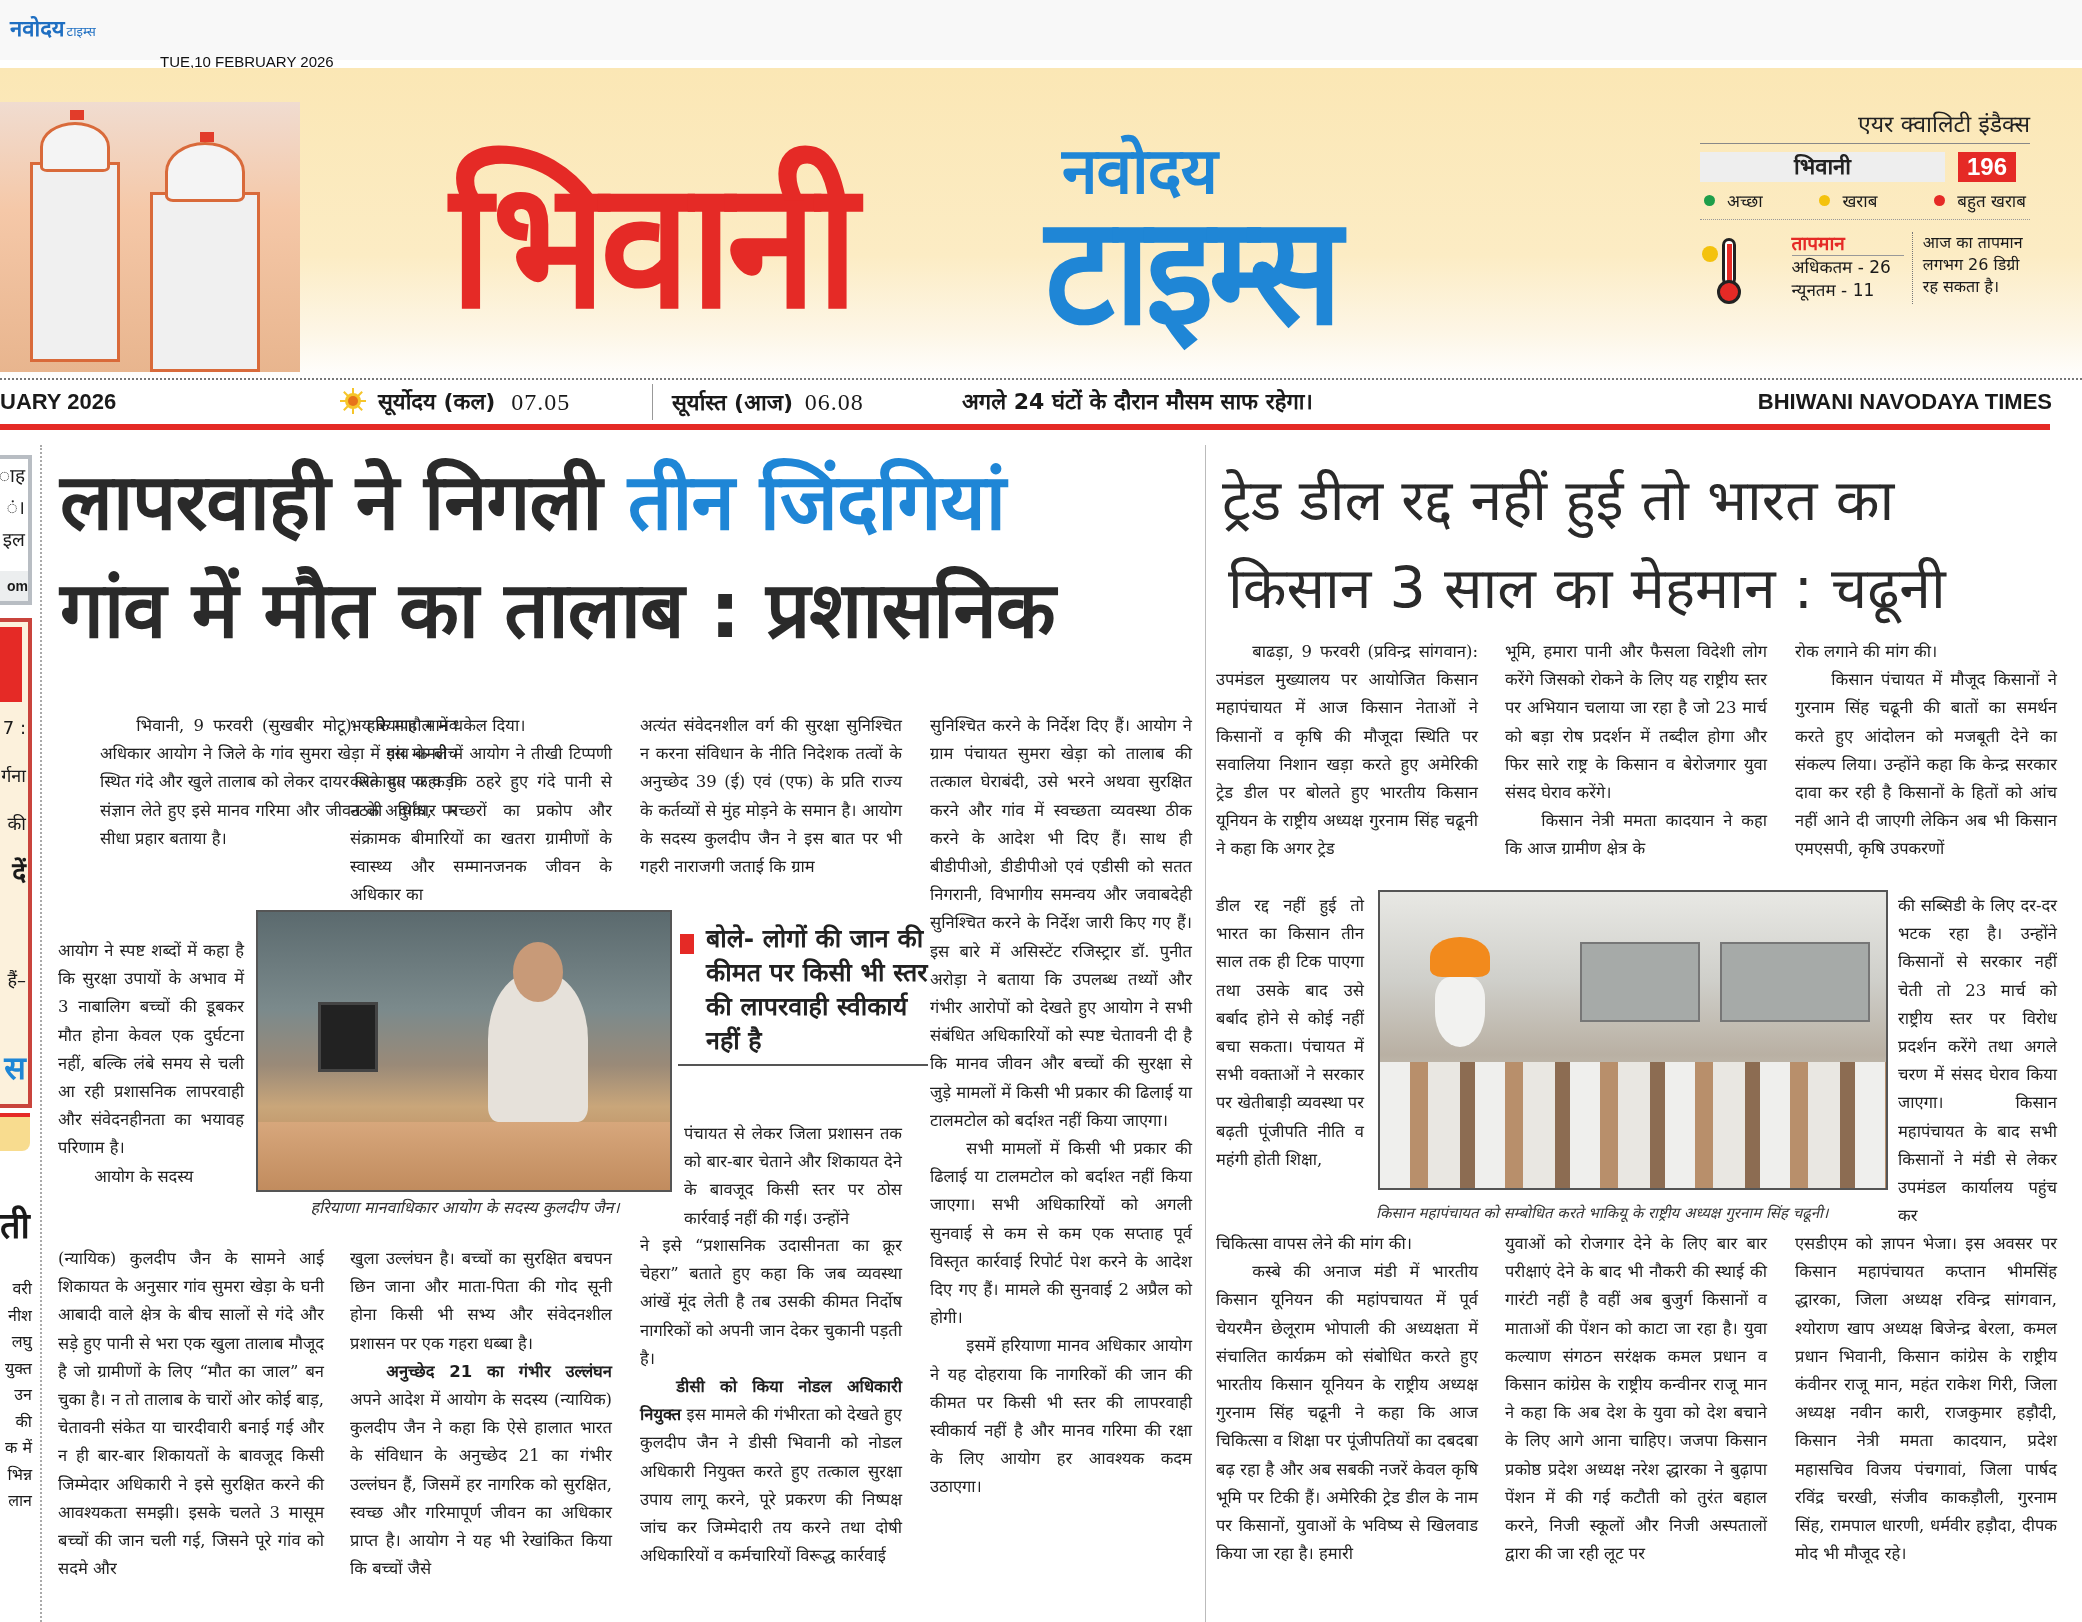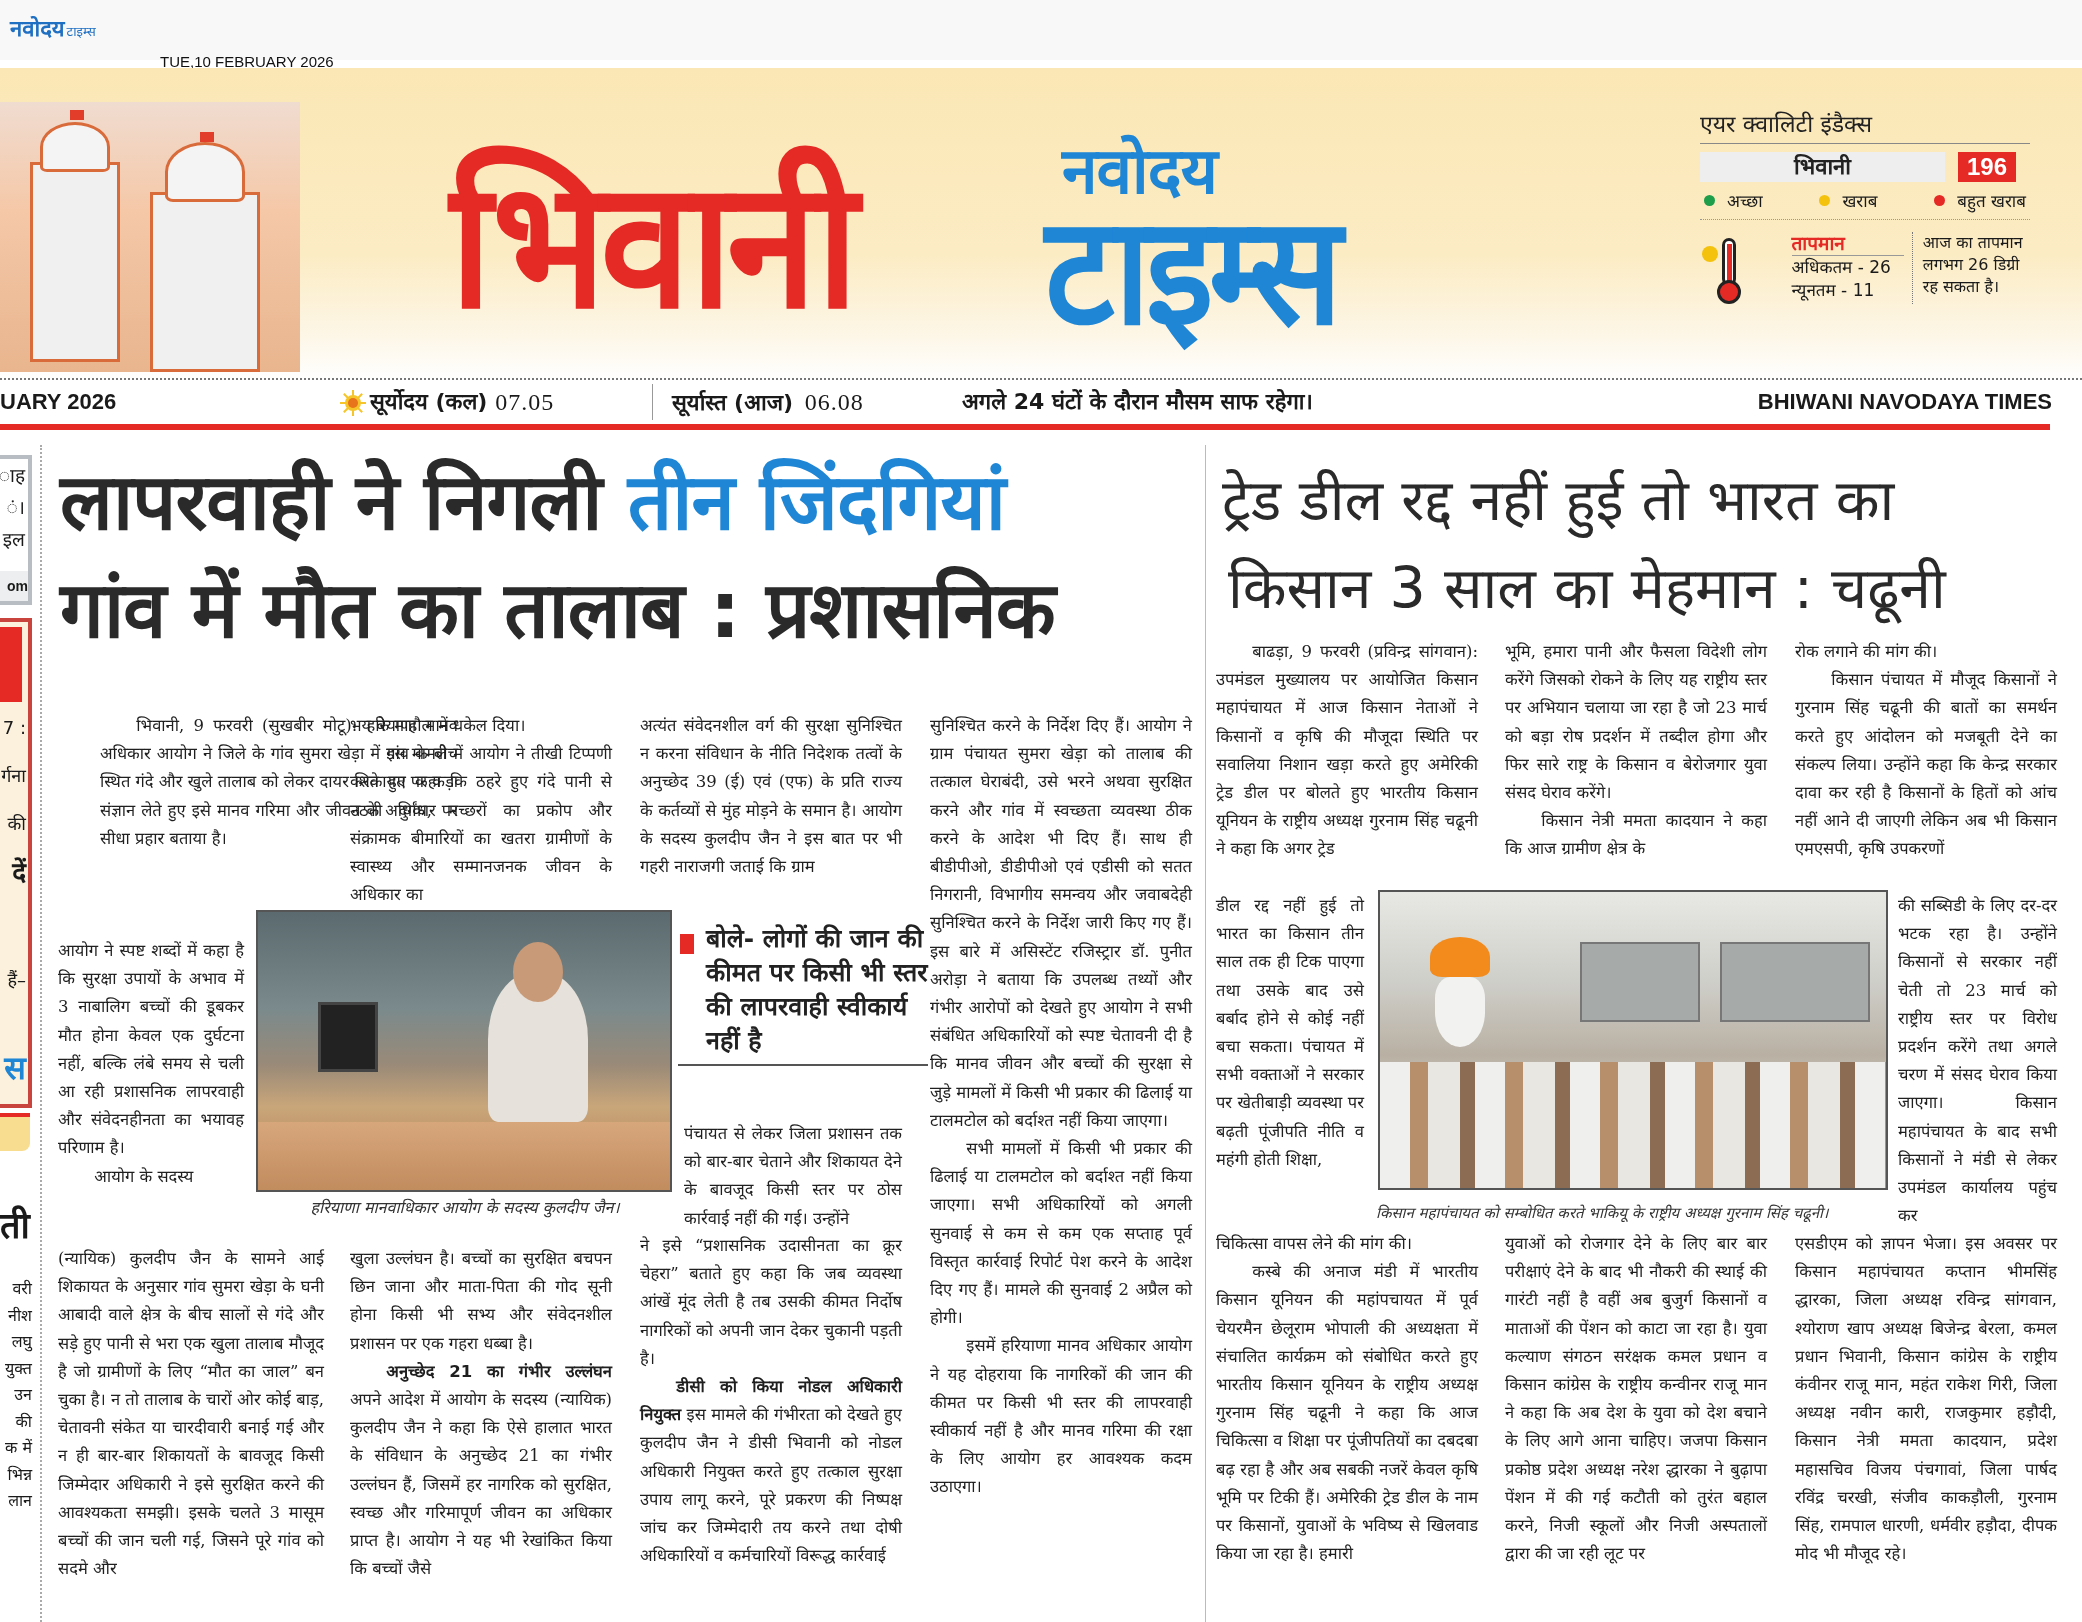--- a/index.html
+++ b/index.html
@@ -22,21 +22,21 @@
   .temple .dome { position: absolute; border-radius: 50% 50% 10% 10%; background: #f4f4f4; border: 3px solid #d96a3a; }
   .temple .flag { position: absolute; width: 14px; height: 10px; background: #e23c2a; }
   .title-hindi-big { position: absolute; left: 450px; top: 78px; font-family: "DejaVu Sans", sans-serif; font-weight: 900;
     font-size: 176px; line-height: 200px; color: #e52a26; letter-spacing: -6px; transform: scaleX(0.92); transform-origin: left; }
   .title-navodaya { position: absolute; left: 1062px; top: 68px; font-family: "DejaVu Sans", sans-serif; font-weight: 900;
     font-size: 64px; line-height: 70px; color: #1f86d6; letter-spacing: -1px; }
   .title-times { position: absolute; left: 1045px; top: 118px; font-family: "DejaVu Sans", sans-serif; font-weight: 900;
     font-size: 150px; line-height: 170px; color: #1f86d6; letter-spacing: -5px; transform: scaleX(0.92); transform-origin: left; }
 
   .aqi-box { position: absolute; left: 1700px; top: 36px; width: 330px; height: 270px; }
-  .aqi-title { text-align: left; font-size: 23px; color: #222; height: 40px; line-height: 40px; border-bottom: 1px solid #888; }
+  .aqi-title { text-align: right; font-size: 23px; color: #222; height: 40px; line-height: 40px; border-bottom: 1px solid #888; }
   .aqi-row { display: flex; margin-top: 8px; height: 30px; }
   .aqi-city { width: 245px; background: #eeeeee; text-align: center; font-size: 22px; font-weight: bold; line-height: 30px; color: #222; }
   .aqi-value { width: 58px; margin-left: 13px; background: #e52a26; color: #fff; text-align: center; font-family: "Liberation Sans", sans-serif;
     font-weight: bold; font-size: 24px; line-height: 30px; }
   .aqi-legend { display: flex; justify-content: space-between; font-size: 17px; height: 38px; line-height: 38px; border-bottom: 1px dotted #999; padding: 0 4px; }
   .aqi-legend .it { display: flex; align-items: center; gap: 12px; }
   .aqi-legend .dot { width: 11px; height: 11px; border-radius: 50%; display: inline-block; }
   .temp-area { display: flex; margin-top: 12px; }
   .thermo { width: 55px; height: 72px; position: relative; }
   .thermo .tube { position: absolute; left: 22px; top: 6px; width: 14px; height: 48px; border: 3px solid #222; border-radius: 8px; background: #fff; }
@@ -45,21 +45,21 @@
   .thermo .sun { position: absolute; left: 2px; top: 14px; width: 16px; height: 16px; border-radius: 50%; background: #f4c20d; }
   .temp-left { width: 130px; font-size: 17px; line-height: 23px; margin-left: 44px; }
   .temp-left .lbl { color: #e52a26; font-weight: bold; font-size: 19px; border-bottom: 1px solid #999; }
   .temp-right { border-left: 1px dotted #777; padding-left: 10px; margin-left: 8px; font-size: 16px; line-height: 22px; width: 135px; }
 
   
   .strip { position: absolute; left: 0; top: 378px; width: 2082px; height: 44px; border-top: 2px dotted #777; }
   .strip .redline { position: absolute; left: 0; top: 44px; width: 2050px; height: 6px; background: #e52a26; }
   .strip-item { position: absolute; top: 8px; font-size: 22px; line-height: 28px; white-space: nowrap; }
   .strip-date { left: 0; font-family: "Liberation Sans", sans-serif; font-weight: bold; font-size: 22px; }
-  .strip-sunrise { left: 340px; font-weight: bold; display: flex; align-items: flex-end; gap: 4px; }
+  .strip-sunrise { left: 340px; font-weight: bold; display: flex; align-items: flex-start; gap: 12px; }
   .sun-icon { width: 26px; height: 26px; position: relative; display: inline-block; }
   .sun-icon .c { position: absolute; left: 8px; top: 8px; width: 10px; height: 10px; border-radius: 50%; background: #e7731a; box-shadow: 0 0 0 3px #f6c52a; }
   .sun-icon .r { position: absolute; left: 12px; top: 0; width: 2px; height: 26px; background: #f6c52a; }
   .sun-icon .r2 { transform: rotate(90deg); }
   .sun-icon .r3 { transform: rotate(45deg); }
   .sun-icon .r4 { transform: rotate(-45deg); }
   .time-val { font-family: Liberation Serif, serif; font-weight: normal; font-size: 24px; margin-left: 4px; letter-spacing: 1px; }
   .strip-sep { position: absolute; left: 652px; top: 4px; width: 1px; height: 36px; background: #999; }
   .strip-sunset { left: 672px; font-weight: bold; }
   .strip-forecast { left: 962px; font-weight: bold; }

